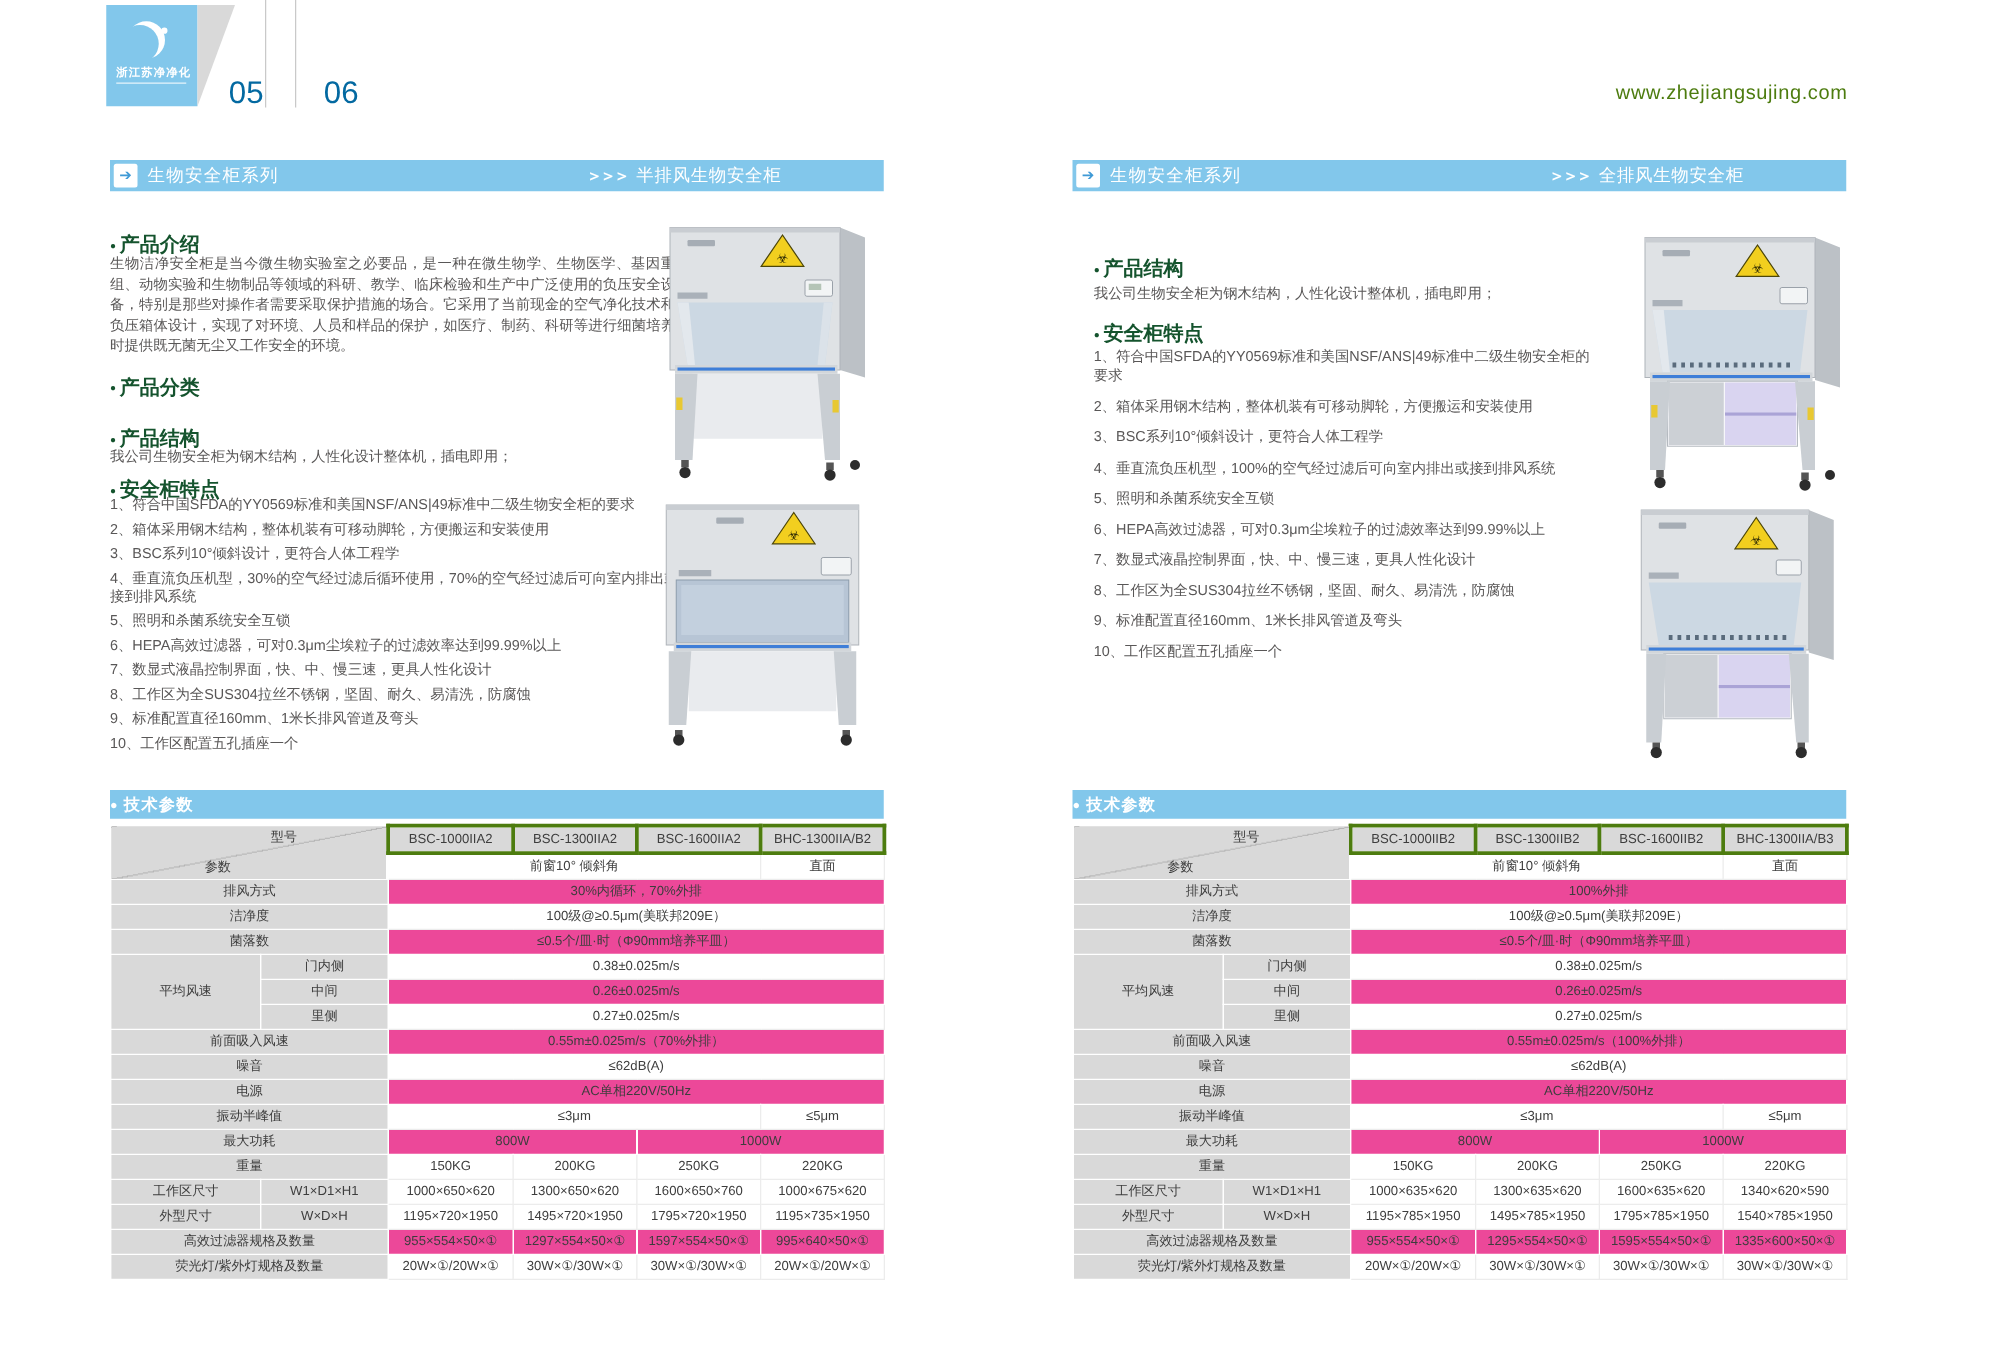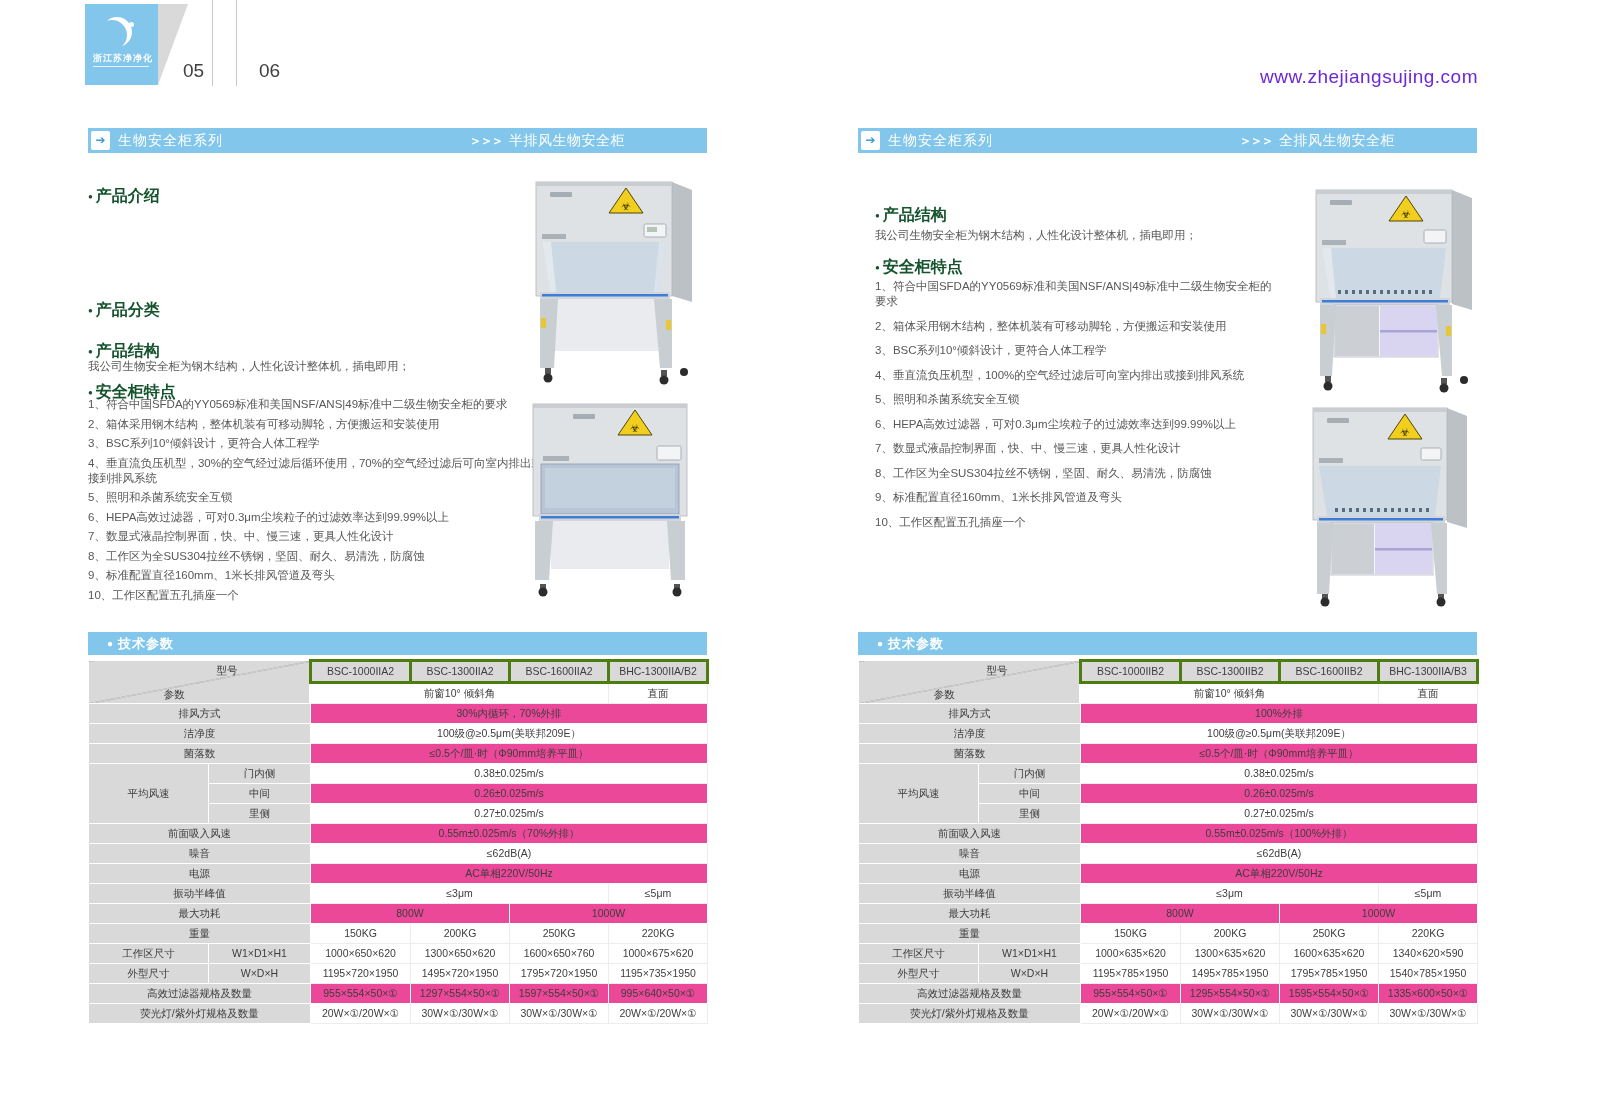--- a/index.html
+++ b/index.html
@@ -9,39 +9,39 @@
   .logo-block{position:absolute;left:85px;top:4px;width:73px;height:81px;background:#82c7eb;}
   .logo-crescent{position:absolute;left:12px;top:16px;width:30px;height:30px;border-radius:50%;
         box-shadow:5px -3px 0 0 #ffffff;}
   .logo-dot{position:absolute;left:44px;top:18px;width:5px;height:5px;border-radius:50%;background:#fff;}
   .logo-text{position:absolute;left:8px;top:48px;width:62px;color:#fff;font-size:9px;font-weight:bold;
         letter-spacing:1px;white-space:nowrap;}
   .logo-rule{position:absolute;left:8px;top:62px;width:56px;height:1px;background:rgba(255,255,255,.8);}
   .corner-triangle{position:absolute;left:158px;top:4px;width:0;height:0;
         border-top:81px solid #d9d9d9;border-right:30px solid transparent;}
   .pn-line{position:absolute;top:0;width:1px;height:86px;background:#c9c9c9;}
-  .page-no{position:absolute;top:60px;font-size:19px;color:#404040;}
-  .website{position:absolute;top:66px;right:122px;font-size:19px;color:#6d28d9;letter-spacing:.5px;}
+  .page-no{position:absolute;top:60px;font-size:25px;color:#0369a1;}
+  .website{position:absolute;top:66px;right:122px;font-size:16px;color:#4d7c0f;letter-spacing:.5px;}
   
   .band{position:absolute;top:128px;width:619px;height:25px;background:#82c7eb;}
   .arrow-box{position:absolute;left:3px;top:3px;width:19px;height:19px;background:#fff;border-radius:2px;
         color:#3f9ad6;text-align:center;line-height:19px;font-weight:bold;font-size:12px;}
   .band-series{position:absolute;left:30px;top:0;line-height:25px;color:#fff;font-size:14px;letter-spacing:1px;}
   .band-sub{position:absolute;right:82px;top:0;line-height:25px;color:#fff;font-size:14px;letter-spacing:.5px;}
   .band-sub .chev{font-weight:bold;letter-spacing:-2px;margin-right:7px;font-size:13px;}
   
   .sec-title{position:absolute;color:#14532d;font-size:16px;font-weight:bold;}
   .sec-title::before{content:"●";font-size:8px;margin-right:3px;vertical-align:2px;}
   .body-text{position:absolute;font-size:11.5px;line-height:16.5px;color:#595757;text-align:justify;}
   .features{position:absolute;font-size:11.5px;color:#595757;}
   .feat{line-height:15px;margin-bottom:4.5px;}
   .features.spread .feat{margin-bottom:9.5px;}
   
   .tech-bar{position:absolute;width:619px;height:23px;background:#82c7eb;color:#fff;
-        font-size:13px;font-weight:bold;line-height:23px;padding-left:19px;box-sizing:border-box;letter-spacing:1px;}
+        font-size:13px;font-weight:bold;line-height:23px;padding-left:0;box-sizing:border-box;letter-spacing:1px;}
   .tech-bar::before{content:"●";font-size:10px;margin-right:4px;vertical-align:1px;}
   .spec-wrap{position:absolute;width:619px;}
   table.spec{width:619px;border-collapse:collapse;table-layout:fixed;}
   table.spec td{height:19px;padding:0 2px;text-align:center;font-size:10.5px;color:#3d3d3d;
         line-height:1.15;overflow:hidden;white-space:nowrap;}
   td.lbl{background:#d9d9d9;border:1px solid #fff;}
   td.model{background:#d9d9d9;border:3px solid #4d7c0f;}
   td.val{background:#fff;border:1px solid #ececec;}
   td.val.shade{background:#ec4899;border:1px solid #fff;}
   td.corner{background:#d9d9d9;border:1px solid #fff;position:relative;
@@ -79,20 +79,21 @@
 
   <div class="band" style="left:858px;">
     <div class="arrow-box">➔</div>
     <div class="band-series">生物安全柜系列</div>
     <div class="band-sub">
       <span class="chev">＞＞＞</span><span>全排风生物安全柜</span>
     </div>
   </div>
 
   <div class="sec-title" style="left:88px;top:186px;">产品介绍</div>
+  <div class="body-text" style="left:88px;top:203px;width:452px;">生物洁净安全柜是当今微生物实验室之必要品，是一种在微生物学、生物医学、基因重组、动物实验和生物制品等领域的科研、教学、临床检验和生产中广泛使用的负压安全设备，特别是那些对操作者需要采取保护措施的场合。它采用了当前现金的空气净化技术和负压箱体设计，实现了对环境、人员和样品的保护，如医疗、制药、科研等进行细菌培养时提供既无菌无尘又工作安全的环境。</div>
   <div class="sec-title" style="left:88px;top:300px;">产品分类</div>
   <div class="sec-title" style="left:88px;top:341px;">产品结构</div>
   <div class="body-text" style="left:88px;top:358px;width:452px;">我公司生物安全柜为钢木结构，人性化设计整体机，插电即用；</div>
   <div class="sec-title" style="left:88px;top:382px;">安全柜特点</div>
   <div class="features" style="left:88px;top:397px;width:455px;">
       <div class="feat">1、符合中国SFDA的YY0569标准和美国NSF/ANS|49标准中二级生物安全柜的要求</div>
       <div class="feat">2、箱体采用钢木结构，整体机装有可移动脚轮，方便搬运和安装使用</div>
       <div class="feat">3、BSC系列10°倾斜设计，更符合人体工程学</div>
       <div class="feat">4、垂直流负压机型，30%的空气经过滤后循环使用，70%的空气经过滤后可向室内排出或接到排风系统</div>
       <div class="feat">5、照明和杀菌系统安全互锁</div>

